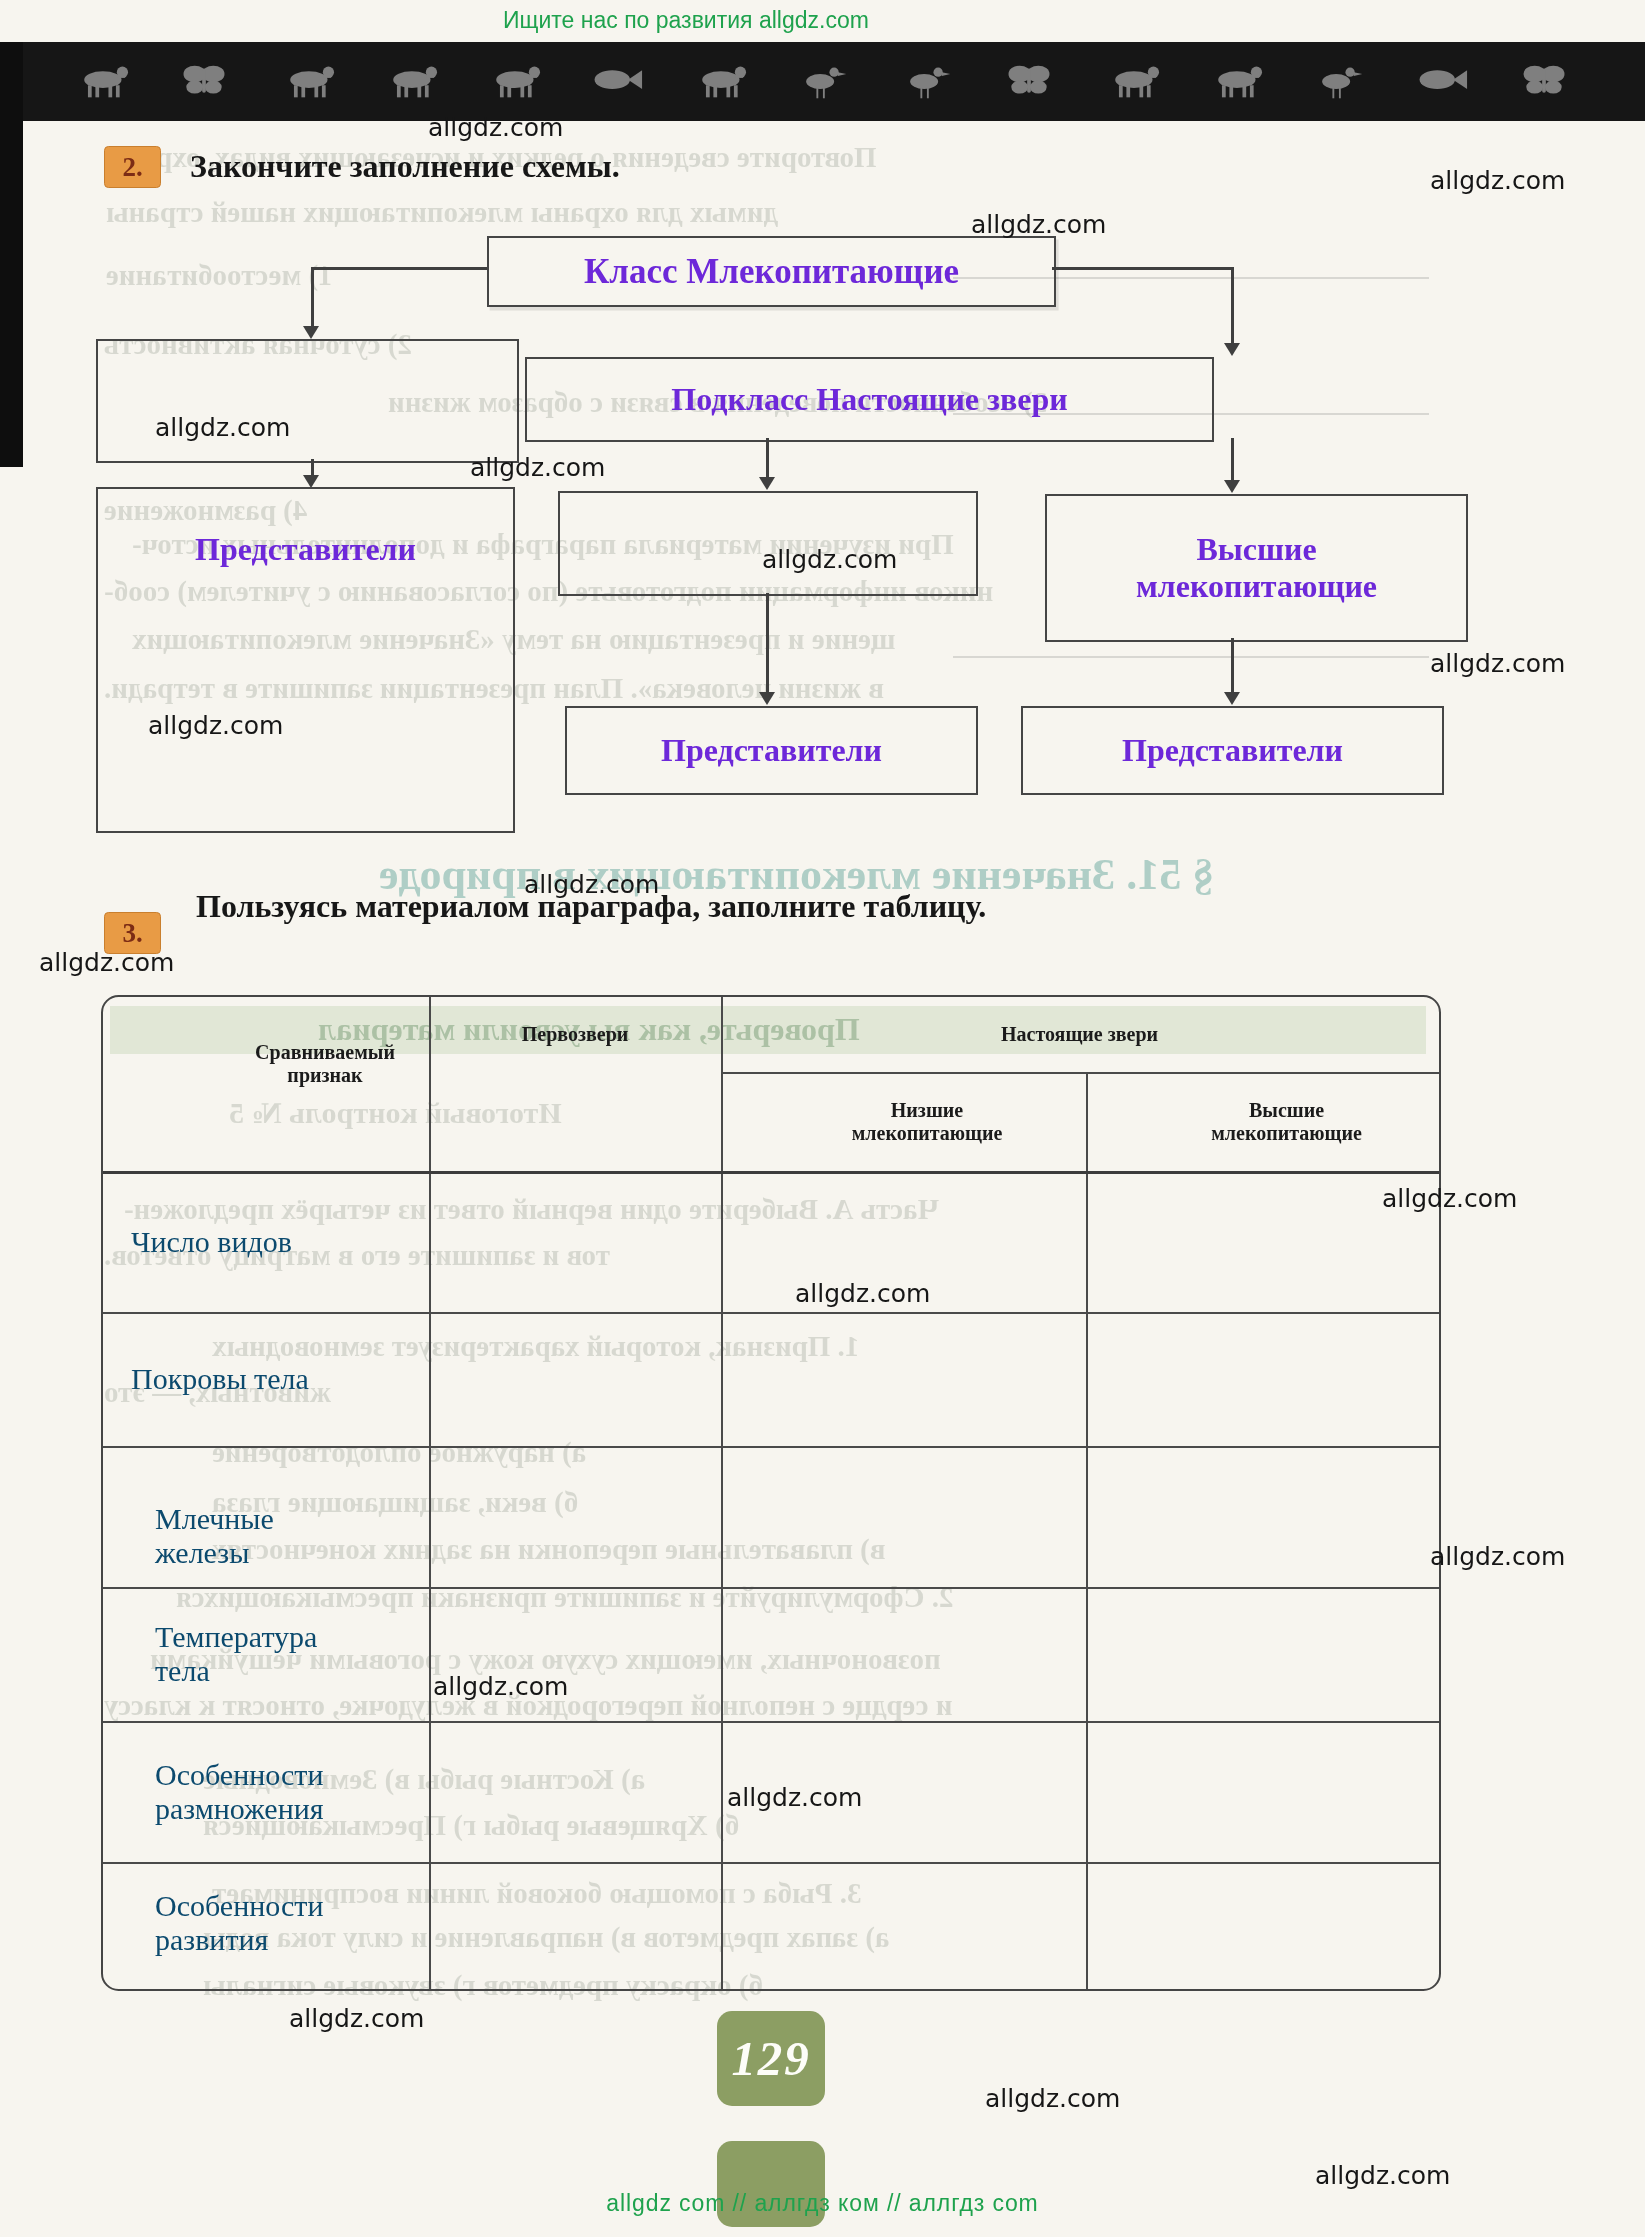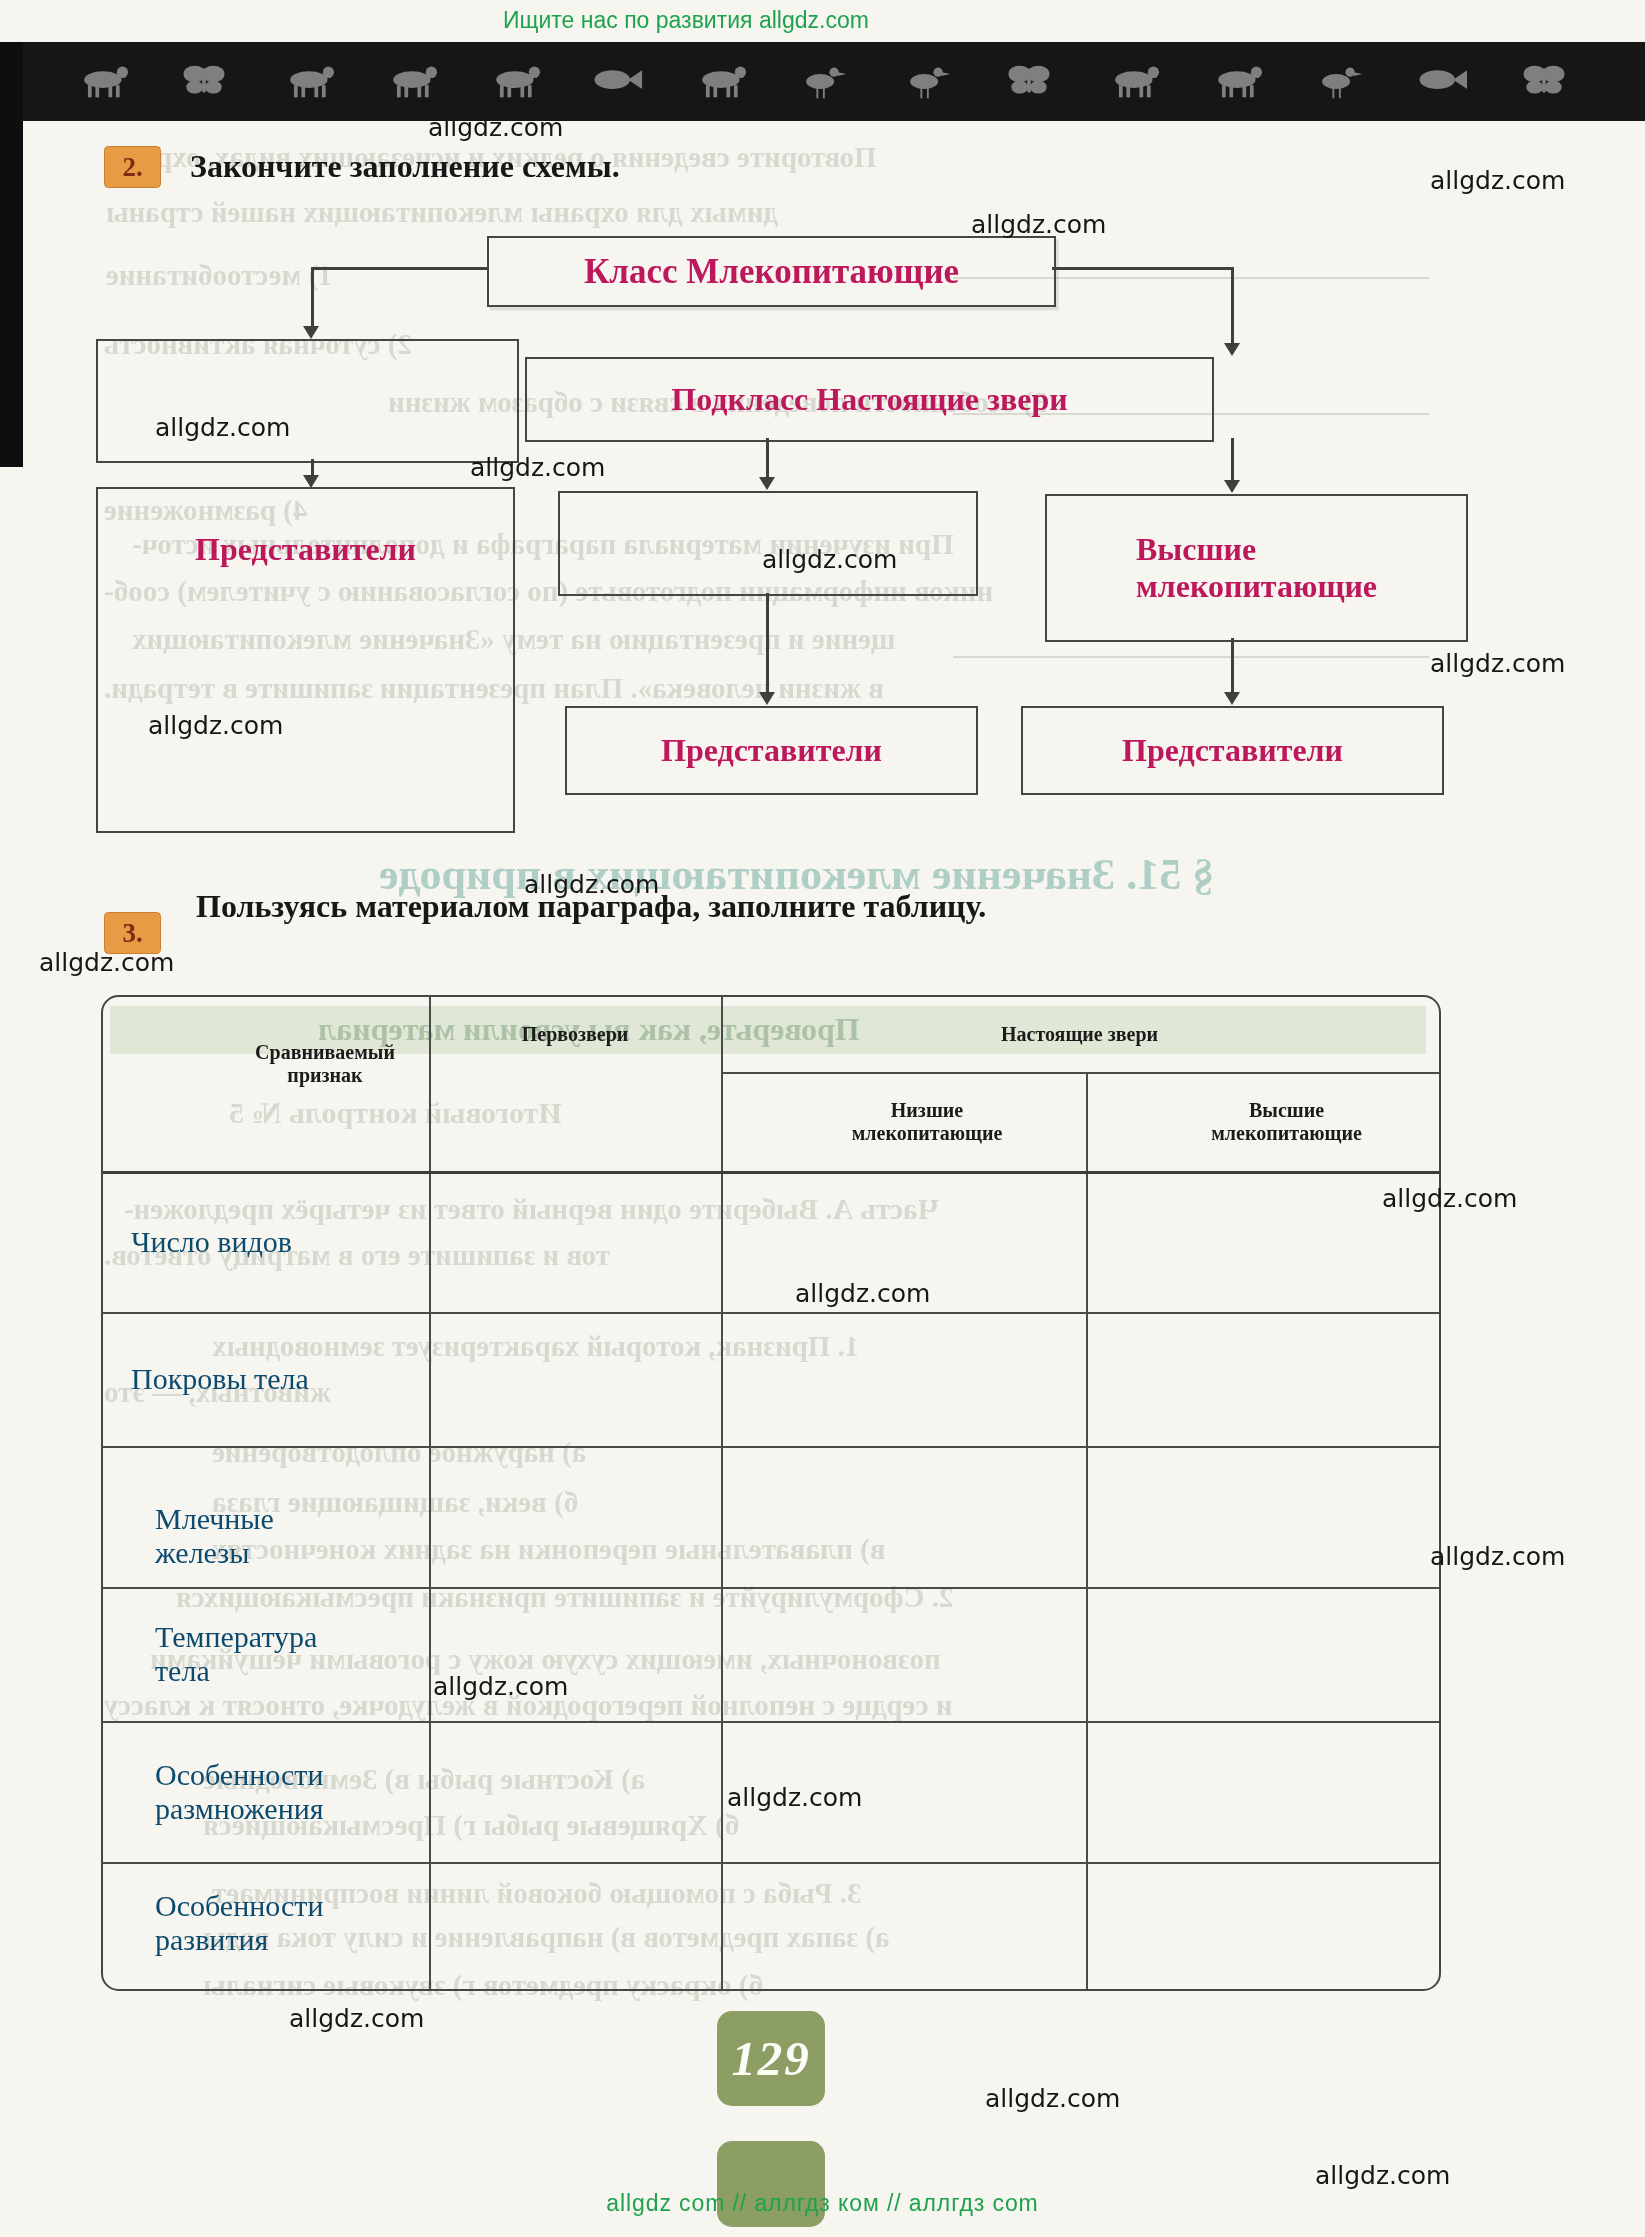--- a/index.html
+++ b/index.html
@@ -9,21 +9,21 @@
   .top-note,.footer-note{position:absolute;color:#1ea24d;font-family:"Liberation Sans",sans-serif;font-size:23px;}
   .footer-note{left:0;right:0;text-align:center;letter-spacing:0.9px;}
 
   .banner{position:absolute;left:0;top:42px;width:1645px;height:79px;background:#161616;display:flex;justify-content:space-around;align-items:center;padding:0 49px;box-sizing:border-box;}
   .animal{display:flex;align-items:center;justify-content:center;}
   .left-strip{position:absolute;left:0;top:42px;width:23px;height:425px;background:#0e0e0e;}
 
   .task-badge{position:absolute;width:55px;height:40px;background:#e89b45;border:0.9px solid #c97f2e;border-radius:4.4px;color:#7c2c15;font-weight:bold;font-size:27px;display:flex;align-items:center;justify-content:center;}
   .task-title{position:absolute;font-weight:bold;font-size:32px;color:#171717;}
 
-  .dbox{position:absolute;border:2.6px solid #454545;color:#be185d;font-weight:bold;font-size:32px;display:flex;align-items:center;justify-content:center;text-align:left;background:transparent;}
+  .dbox{position:absolute;border:2.6px solid #454545;color:#6d28d9;font-weight:bold;font-size:32px;display:flex;align-items:center;justify-content:center;text-align:center;background:transparent;}
   .dbox.topshadow{box-shadow:2.6px 3.5px 0 rgba(60,60,60,0.12);}
   .vl,.hl{position:absolute;background:#3f3f3f;}
   .vl{width:2.6px;} .hl{height:2.6px;}
   .arr{position:absolute;width:0;height:0;border-left:8px solid transparent;border-right:8px solid transparent;border-top:13.2px solid #3f3f3f;}
 
   .tbl{position:absolute;left:101px;top:995px;width:1336px;height:992px;border:2.6px solid #454545;border-radius:17.6px;}
   .tbl .vline,.tbl .hline{position:absolute;background:#4a4a4a;}
   .tbl .vline{width:2.2px;} .tbl .hline{height:2.2px;}
   .tbl .thick{height:3.1px;background:#3c3c3c;}
   .thead{position:absolute;font-weight:bold;font-size:20px;color:#1b1b1b;display:flex;align-items:center;justify-content:center;text-align:center;}

